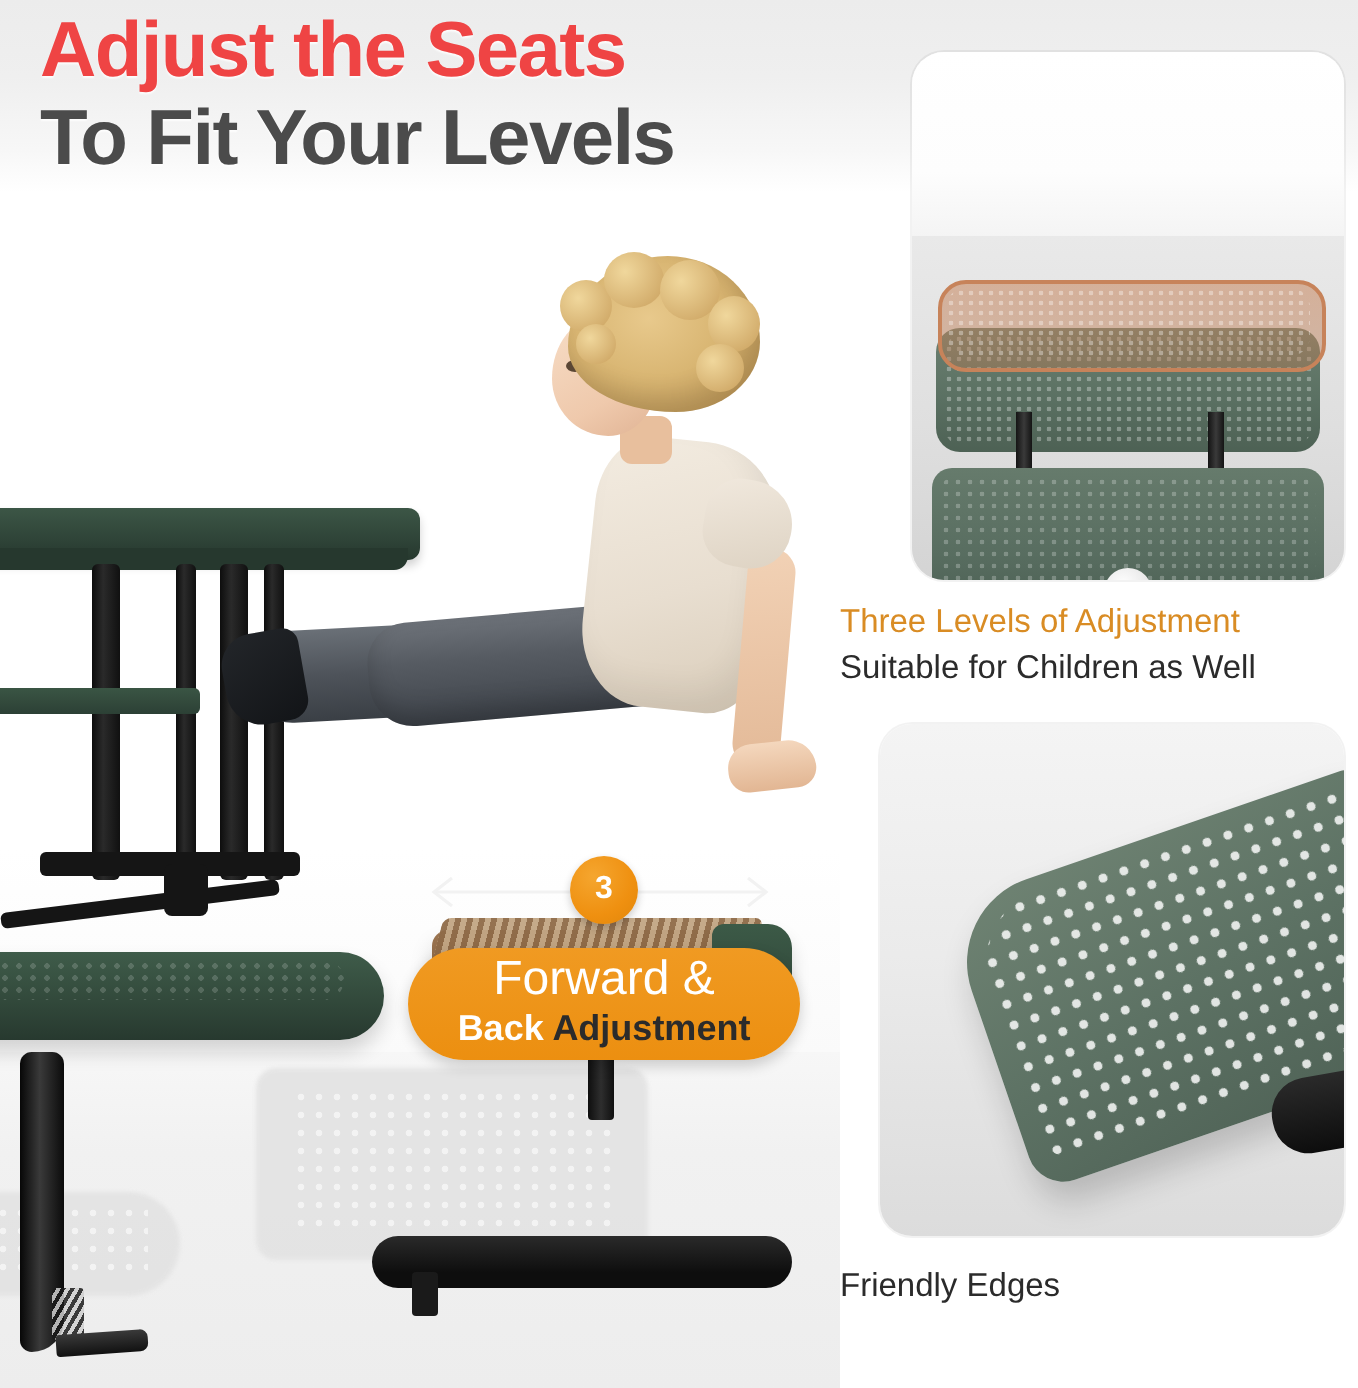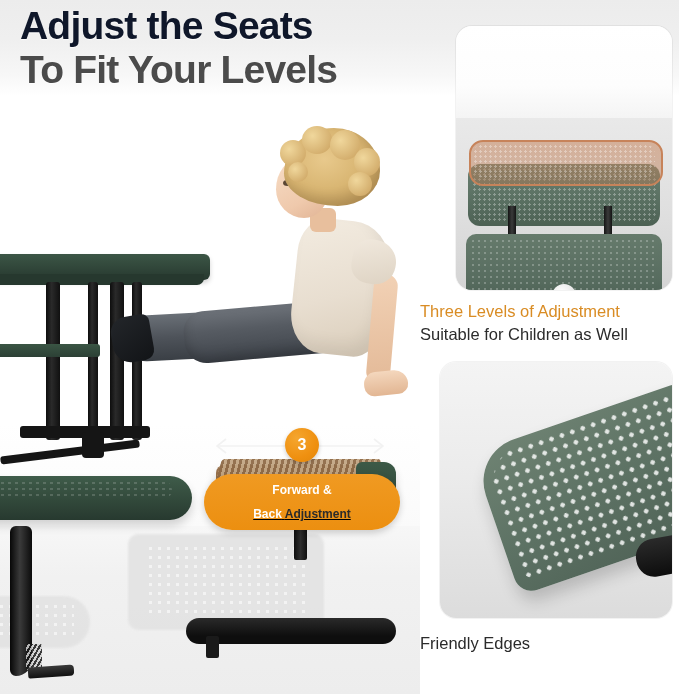--- a/index.html
+++ b/index.html
@@ -28,21 +28,21 @@
   }
   .title-wrap {
     position: absolute;
     left: 20px; top: 4px;
     width: 420px;
   }
   .title-line1 {
     font-size: 39px;
     font-weight: bold;
     letter-spacing: -0.8px;
-    color: #0f172a;
+    color: #ef4444;
     line-height: 44px;
     white-space: nowrap;
     text-shadow: 0 1px 1px rgba(255,255,255,0.85);
   }
   .title-line2 {
     font-size: 39px;
     font-weight: bold;
     letter-spacing: -0.8px;
     color: #4b4b4b;
     line-height: 44px;
@@ -335,22 +335,22 @@
     width: 196px; height: 56px;
     border-radius: 28px;
     background: linear-gradient(180deg,#f09a22 0%,#ec8f10 100%);
     box-shadow: 0 3px 7px rgba(0,0,0,.18);
     display: flex;
     flex-direction: column;
     align-items: center;
     justify-content: center;
     line-height: 24px;
   }
-  .callout-l1 { font-size: 12px; font-weight: bold; color: #ffffff; }
-  .callout-l2 { font-size: 12px; font-weight: bold; white-space: nowrap; text-decoration: underline; }
+  .callout-l1 { font-size: 24px; font-weight: normal; color: #ffffff; }
+  .callout-l2 { font-size: 18px; font-weight: bold; white-space: nowrap; }
   .callout-l2 .w { color: #ffffff; }
   .callout-l2 .d { color: #2b2b2b; }
 
   
   .right-col {
     position: absolute;
     left: 420px; top: 0;
     width: 259px; height: 694px;
   }
   .panel {

